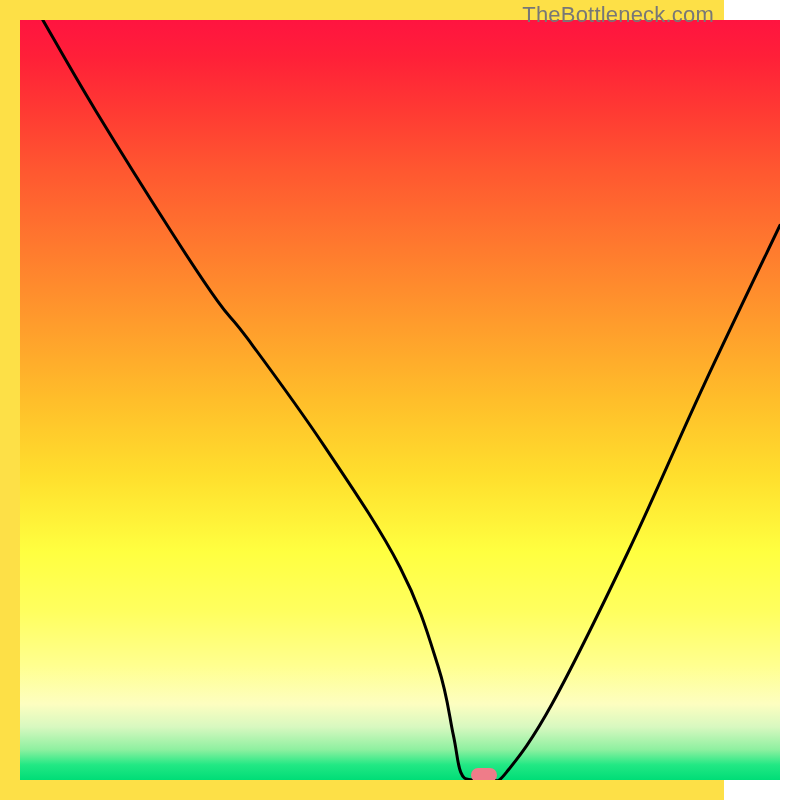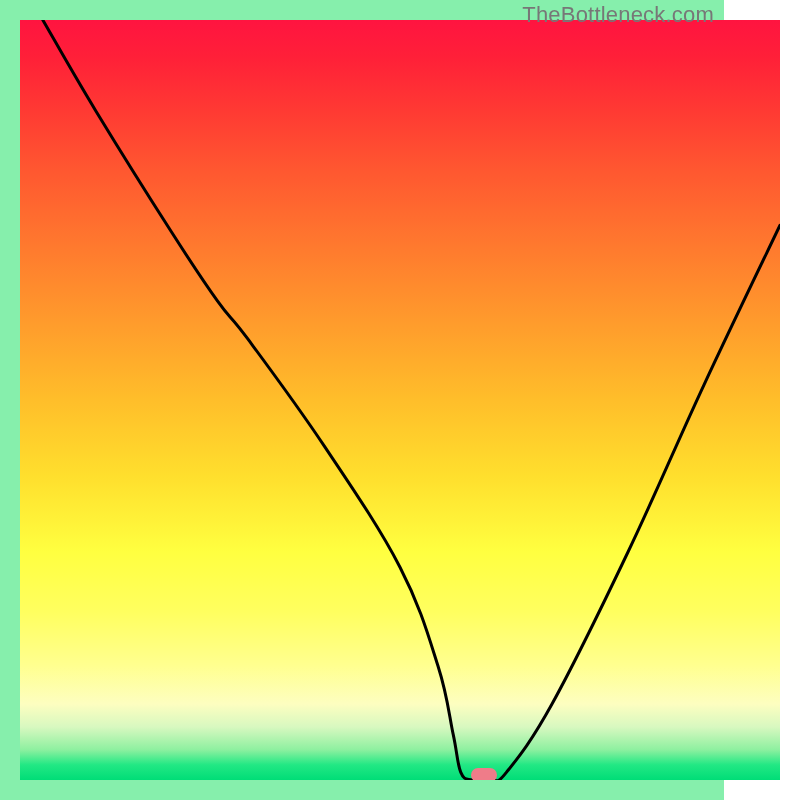--- a/index.html
+++ b/index.html
@@ -1,19 +1,19 @@
 <!DOCTYPE html>
 <html><head>
 <meta charset="utf-8">
 <style>
   * { margin: 0; padding: 0; box-sizing: border-box; }
   html, body { width: 800px; height: 800px; overflow: hidden; }
   .frame {
     width: 724px; height: 800px;
-    background: #86efac;
+    background: #fde047;
     position: relative;
   }
   .plot {
     position: absolute;
     left: 20px; top: 20px;
     width: 760px; height: 760px;
     overflow: hidden;
   }
   .gradient {
     position: absolute; inset: 0;

